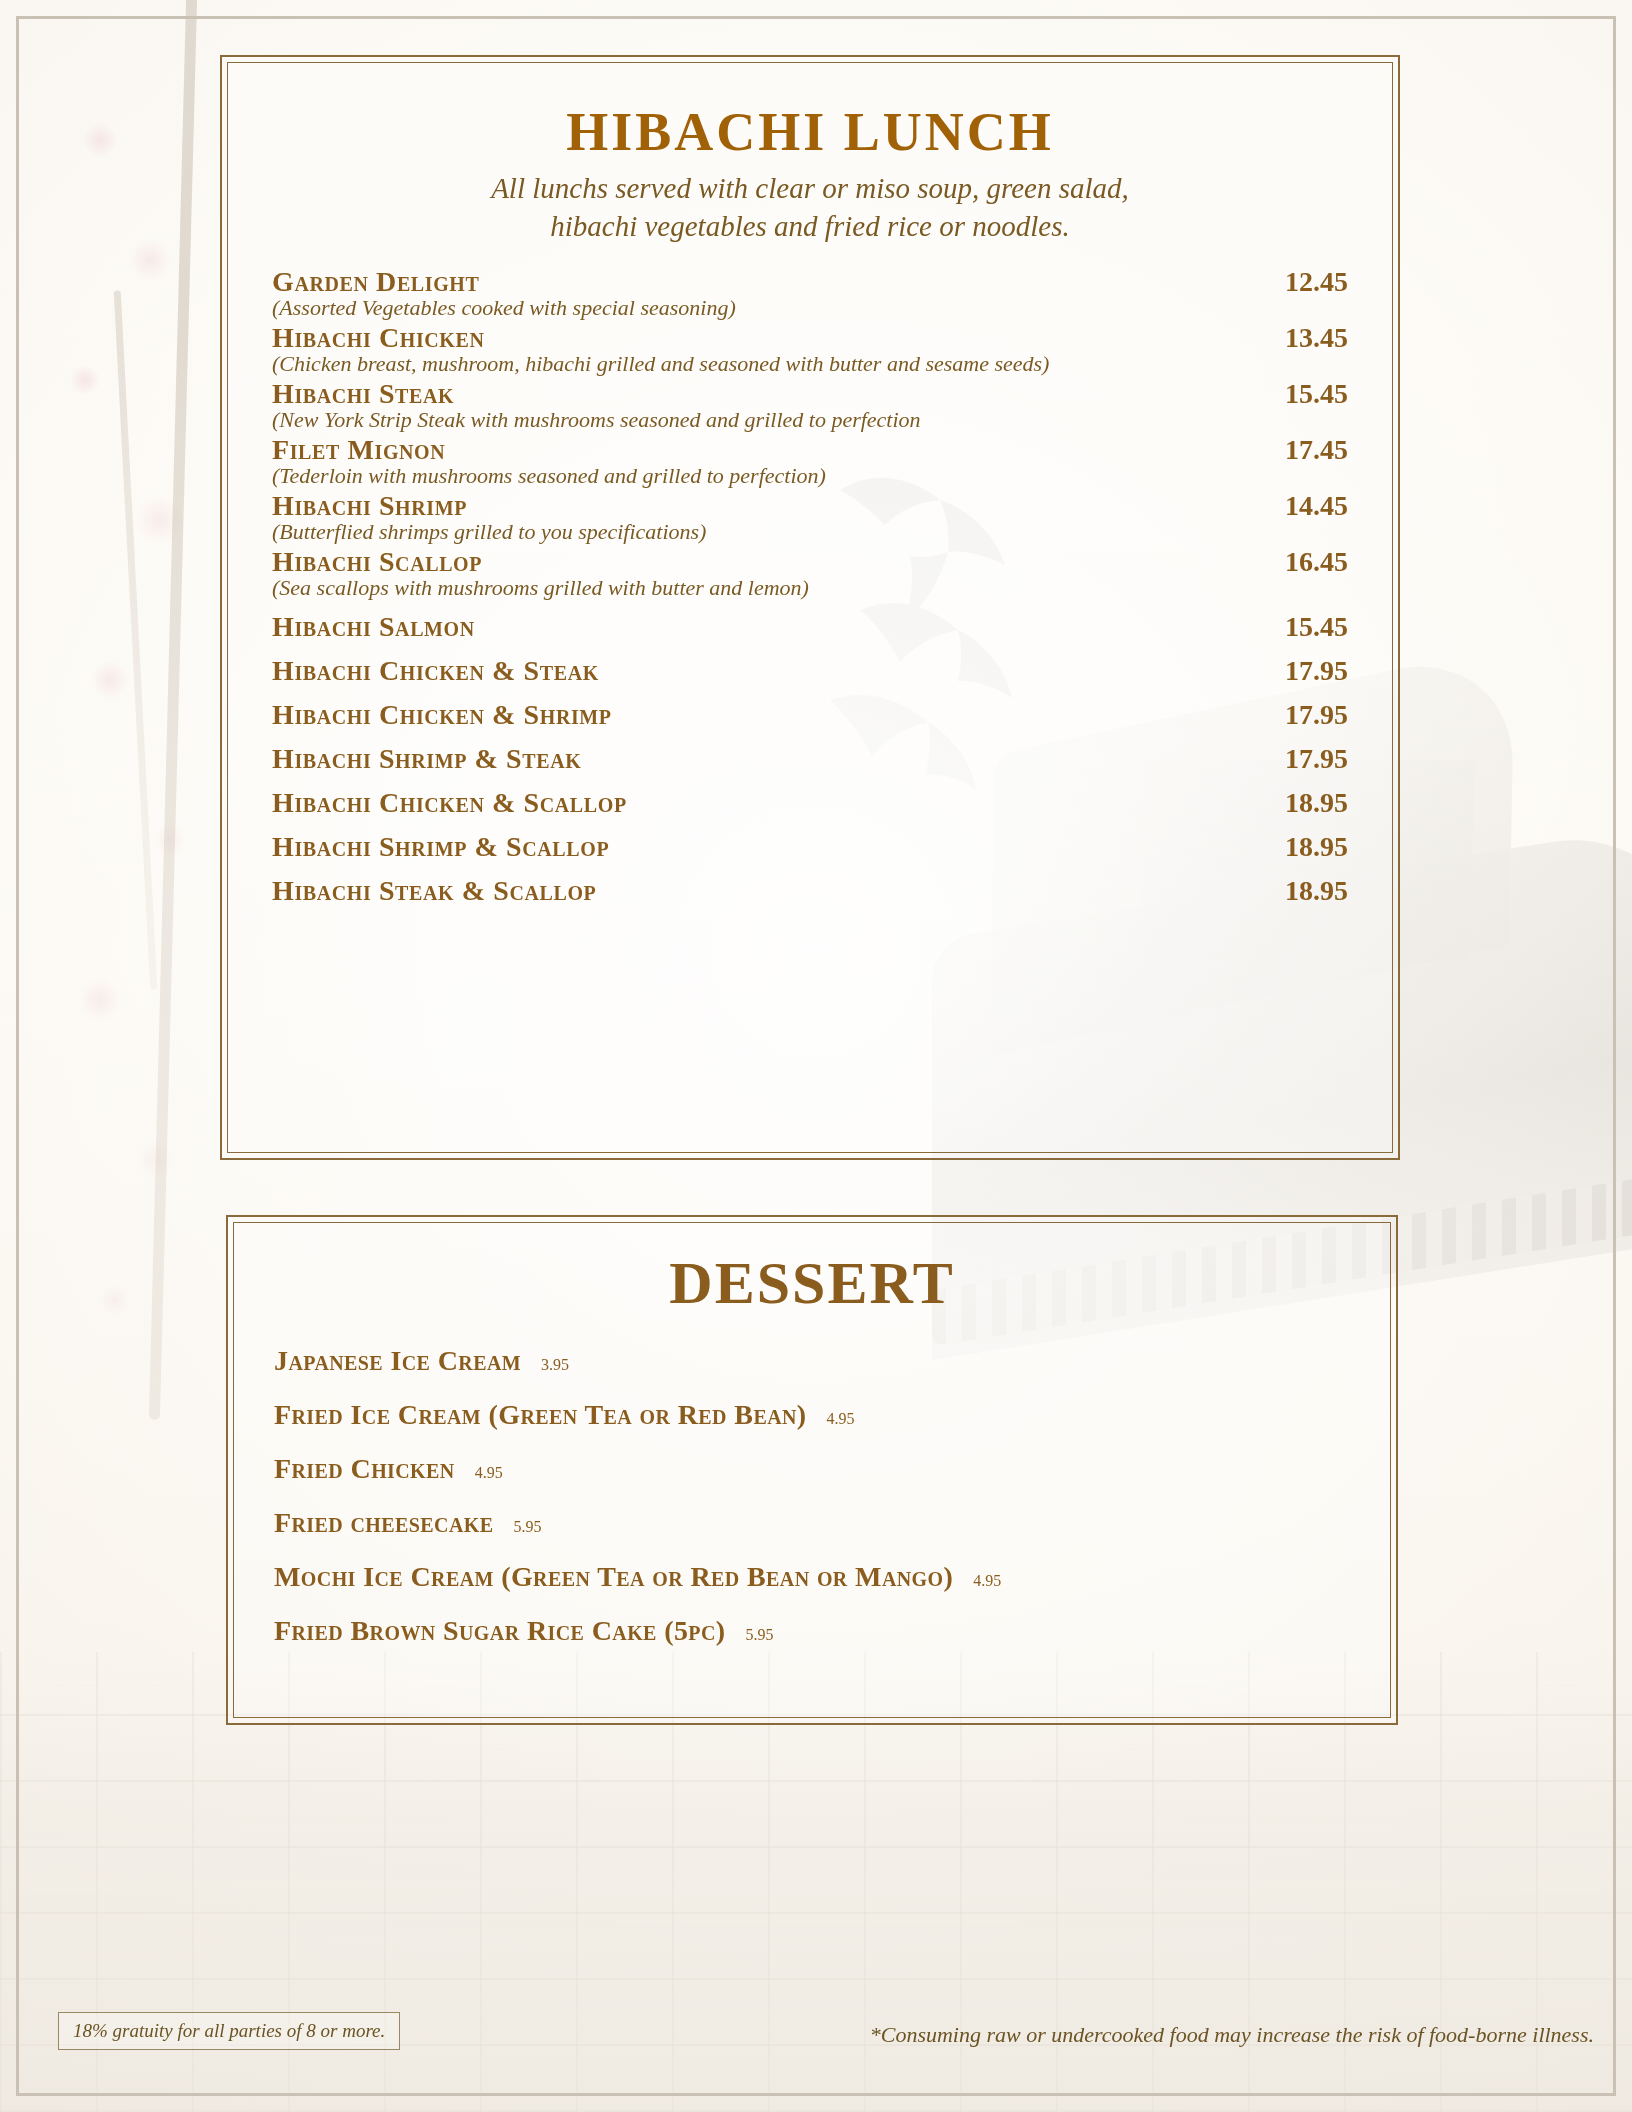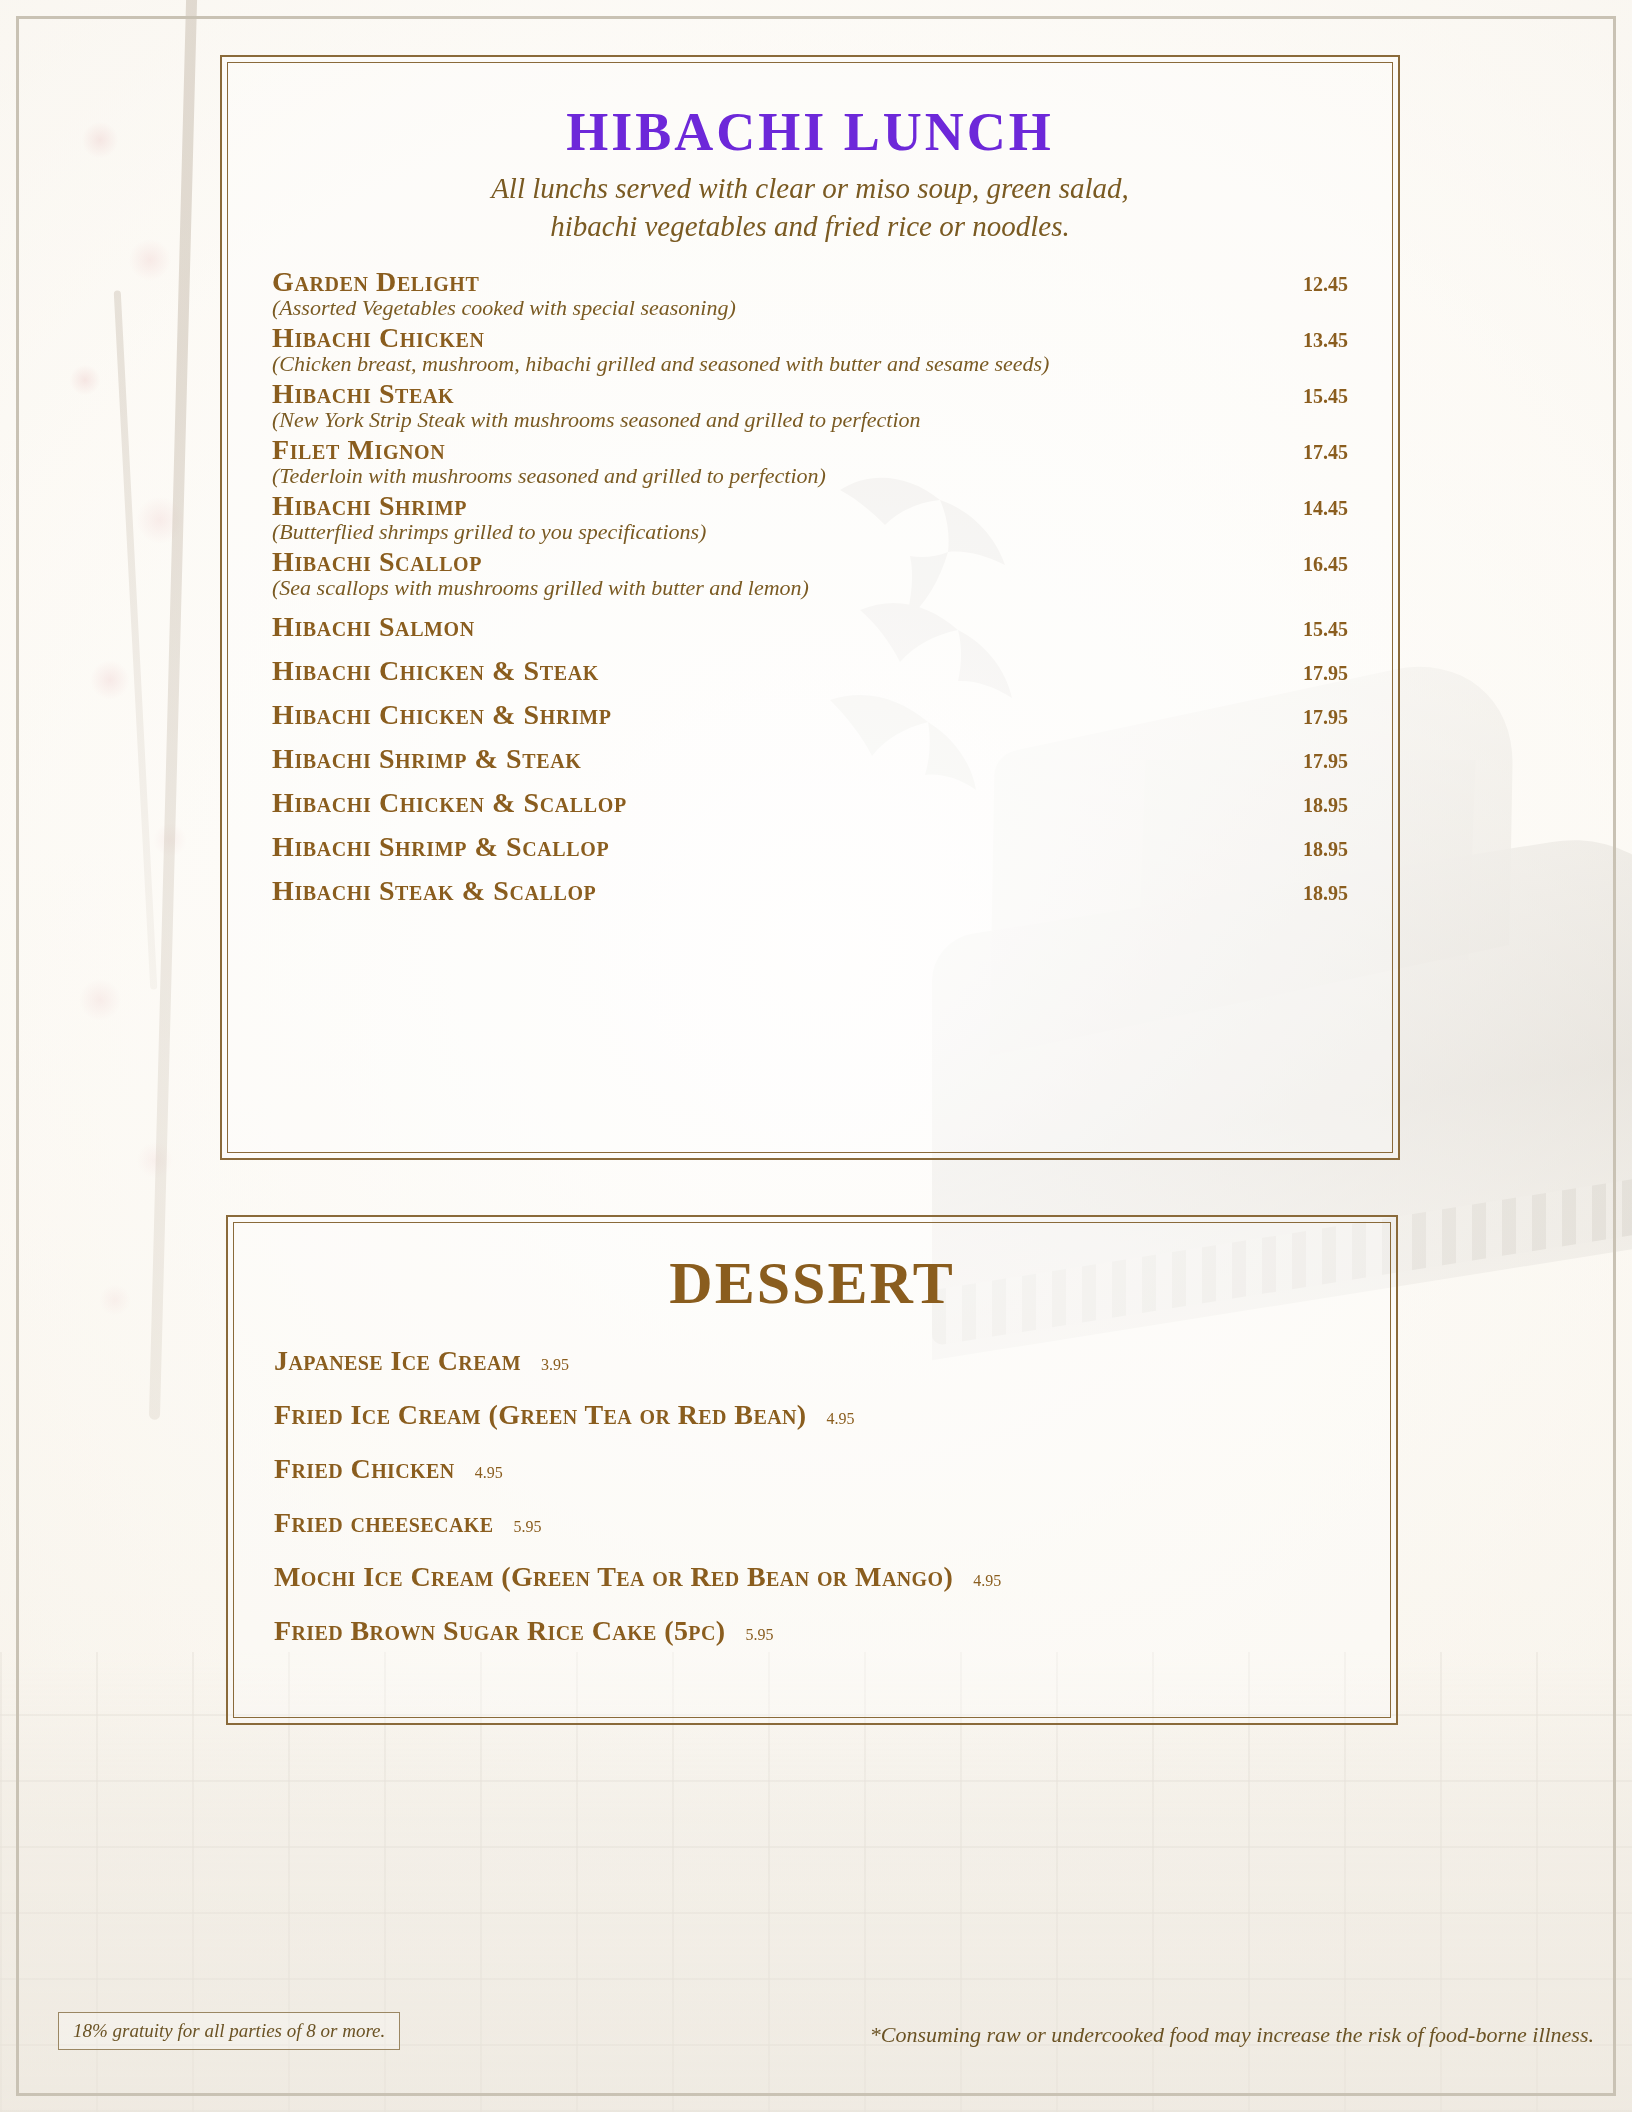--- a/index.html
+++ b/index.html
@@ -182,21 +182,21 @@
   }
   .lunch-body {
     padding: 38px 44px 20px 44px;
     box-sizing: border-box;
   }
 
   .section-title {
     text-align: center;
     font-family: "Liberation Serif", serif;
     font-weight: bold;
-    color: #6d28d9;
+    color: #a16207;
     font-size: 54px;
     letter-spacing: 3px;
     margin: 0 0 6px 0;
   }
   .subtitle {
     text-align: center;
     font-style: italic;
     color: #7a5a22;
     font-size: 29px;
     line-height: 1.32;
@@ -224,21 +224,21 @@
     color: #8a5d1e;
     font-size: 28px;
     font-variant: small-caps;
     text-transform: capitalize;
     letter-spacing: 0.6px;
   }
   .item-price {
     font-family: "Liberation Serif", serif;
     font-weight: bold;
     color: #8a5d1e;
-    font-size: 20px;
+    font-size: 28px;
     margin-left: 20px;
   }
   .item-desc {
     font-style: italic;
     color: #7a5a22;
     font-size: 22px;
     line-height: 1.1;
     margin-top: -2px;
   }
   .item.spaced .item-row {

